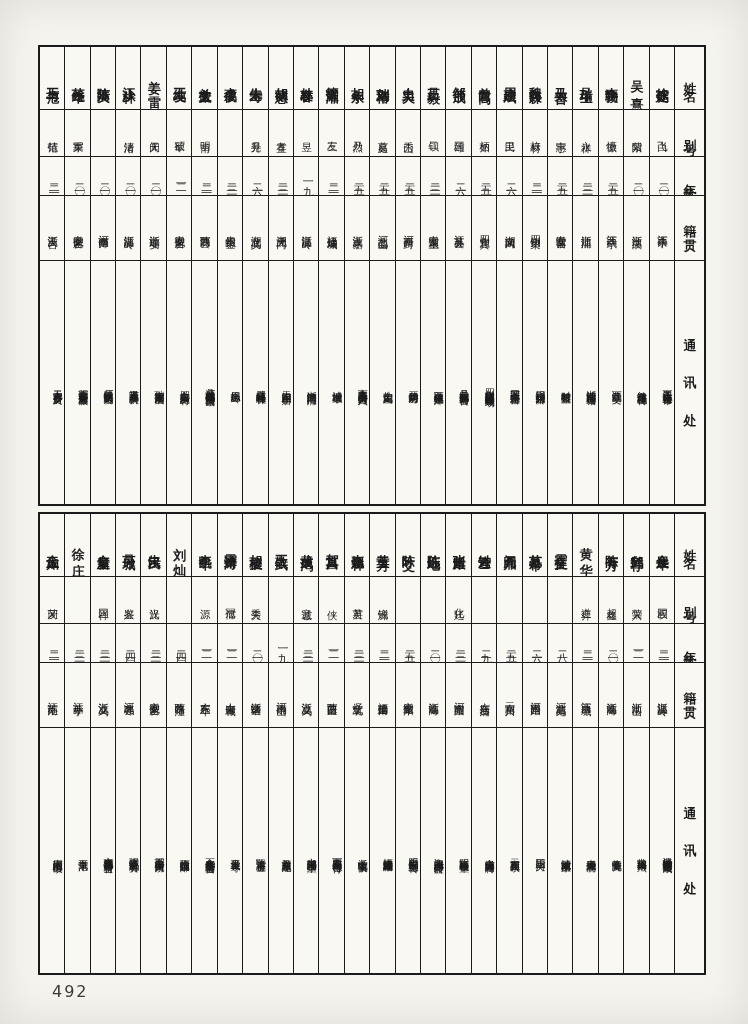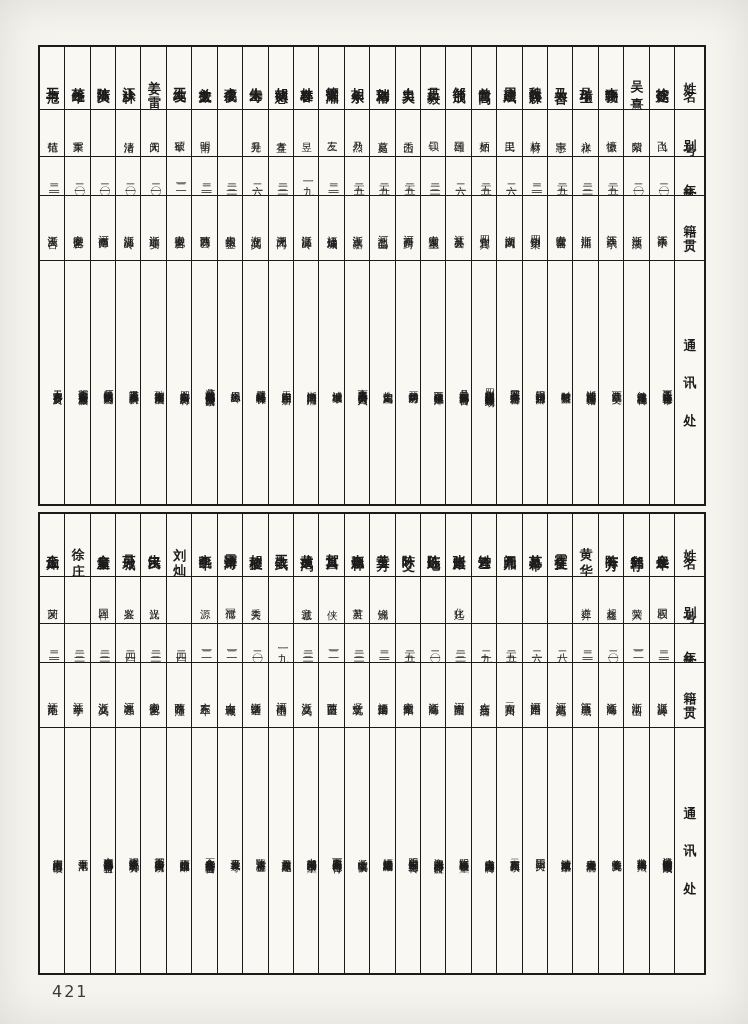--- a/index.html
+++ b/index.html
@@ -467,14 +467,14 @@
 
   <div class="col person">
     <div class="cell c-name">金玉如</div>
     <div class="cell c-alias">茇冈</div>
     <div class="cell c-age">二二</div>
     <div class="cell c-native">江苏南汇</div>
     <div class="cell c-addr">南汇周浦中心河镇</div>
   </div>
 </div>
 
-  <div class="page-number">421</div>
+  <div class="page-number">492</div>
 </div>
 
 </body></html>

